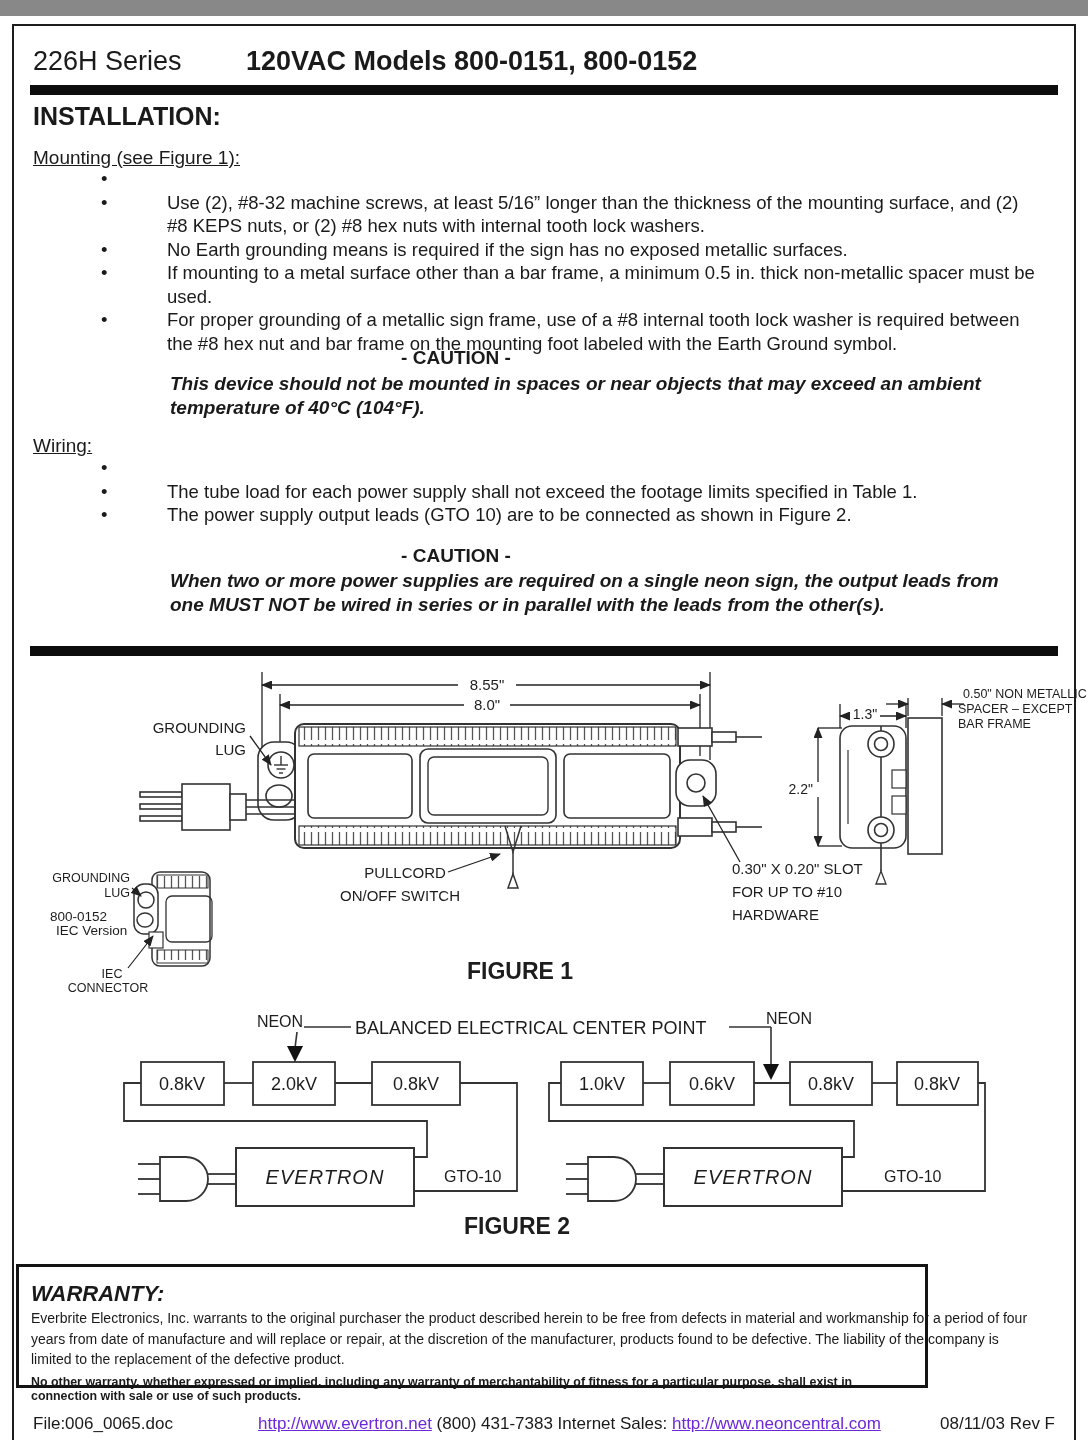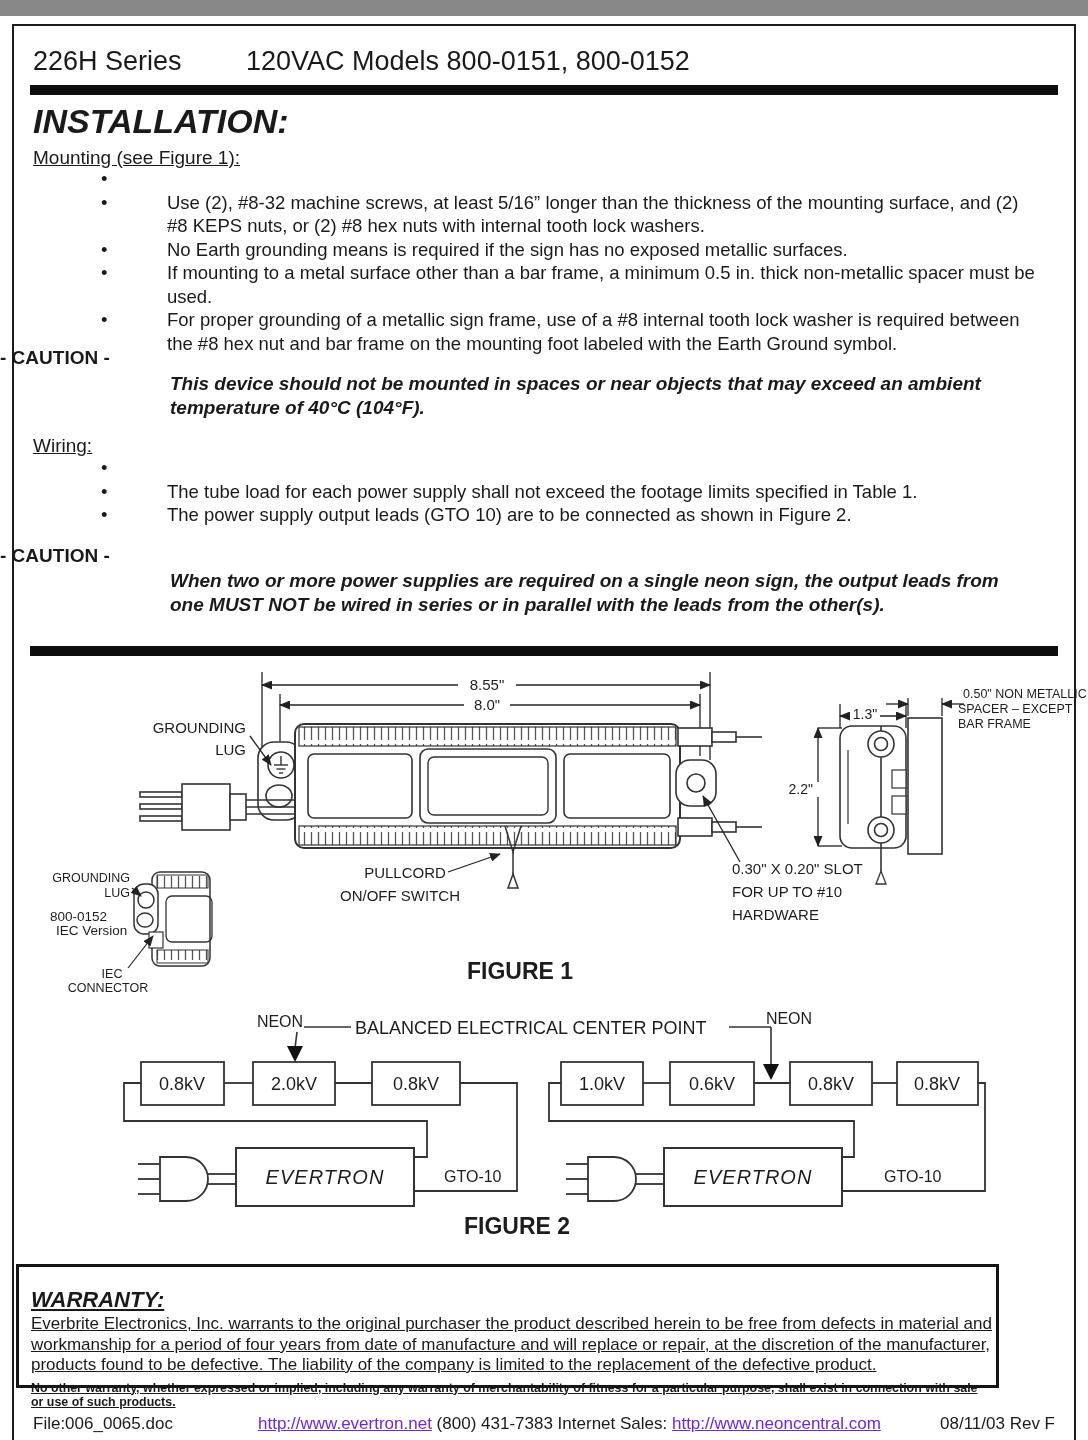--- a/index.html
+++ b/index.html
@@ -3,51 +3,51 @@
 <meta charset="utf-8">
 <style>
   html,body{margin:0;padding:0;background:#888;}
   .page{position:relative;width:1088px;height:1440px;background:#fff;margin:16px auto;
         font-family:"Liberation Sans",sans-serif;color:#1a1a1a;overflow:hidden;}
   .page-border{position:absolute;left:12px;top:8px;width:1060px;height:1414px;
         border:2px solid #1c1c1c;border-bottom:4px solid #474747;pointer-events:none;}
   .abs{position:absolute;}
   .hdr{font-size:27px;}
   .rule{position:absolute;left:30px;width:1028px;height:10px;background:#0d0d0d;}
-  .sec-title{font-size:34px;font-weight:bold;font-style:italic;}
+  .sec-title{font-size:25px;font-weight:bold;}
   .sub-head{font-size:19px;text-decoration:underline;}
   .blist{position:absolute;left:33px;width:1010px;font-size:18.5px;line-height:23.5px;}
   .brow{display:flex;align-items:flex-start;}
   .bdot{flex:0 0 66px;margin-left:68px;}
   .btxt{flex:1;margin-right:4px;}
-  .caut-title{position:absolute;left:0;width:912px;
+  .caut-title{position:absolute;left:0;width:912px;text-align:center;
         font-size:19px;font-weight:bold;}
   .caut-body{position:absolute;left:170px;font-size:19px;line-height:24px;
         font-weight:bold;font-style:italic;}
   svg{position:absolute;font-family:"Liberation Sans",sans-serif;}
   svg text{fill:#1d1d1d;}
-  .warr{position:absolute;left:16px;top:1248px;width:983px;height:124px;
-        border:3px solid #141414;box-sizing:border-box;padding:18px 14px 0 12px;text-decoration:underline;}
+  .warr{position:absolute;left:16px;top:1248px;width:912px;height:124px;
+        border:3px solid #141414;box-sizing:border-box;padding:12px 14px 0 12px;}
   .warr-title{font-size:22px;font-weight:bold;font-style:italic;margin:2px 0 1px 0;}
-  .warr-body{font-size:17px;line-height:20.5px;width:1005px;}
+  .warr-body{font-size:14px;line-height:20.5px;width:1005px;}
   .warr-fine{font-size:12.4px;font-weight:bold;margin-top:5px;}
   .footer{position:absolute;top:1398px;left:0;width:1088px;font-size:17px;}
   .f-file{position:absolute;left:33px;}
   .f-center{position:absolute;left:258px;white-space:nowrap;}
   .f-rev{position:absolute;right:33px;}
   a.doclink{color:#6d28d9;text-decoration:underline;cursor:pointer;}
 </style>
 </head>
 <body>
 
 <div class="page">
   <div class="page-border"></div>
 
   <div class="abs hdr" style="left:33px;top:30px;">226H Series</div>
-  <div class="abs hdr" style="left:246px;top:30px;">120VAC Models 800-0151, 800-0152</div>
+  <div class="abs hdr" style="left:246px;top:30px;font-weight:bold;">120VAC Models 800-0151, 800-0152</div>
   <div class="rule" style="top:69px;"></div>
 
   <div class="abs sec-title" style="left:33px;top:86px;">INSTALLATION:</div>
 
   <div class="abs sub-head" style="left:33px;top:131px;">Mounting (see Figure 1):</div>
   <div class="blist" style="top:151px;">
     <div class="brow">
       <span class="bdot">•</span>
     </div>
     <div class="brow">

